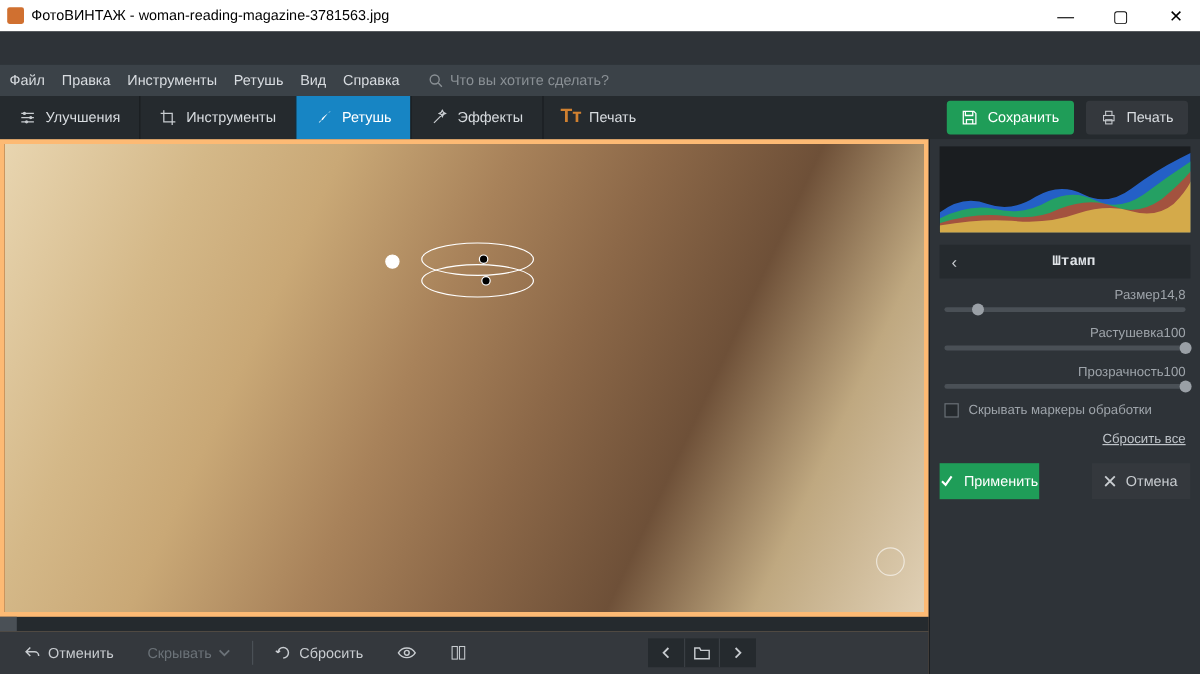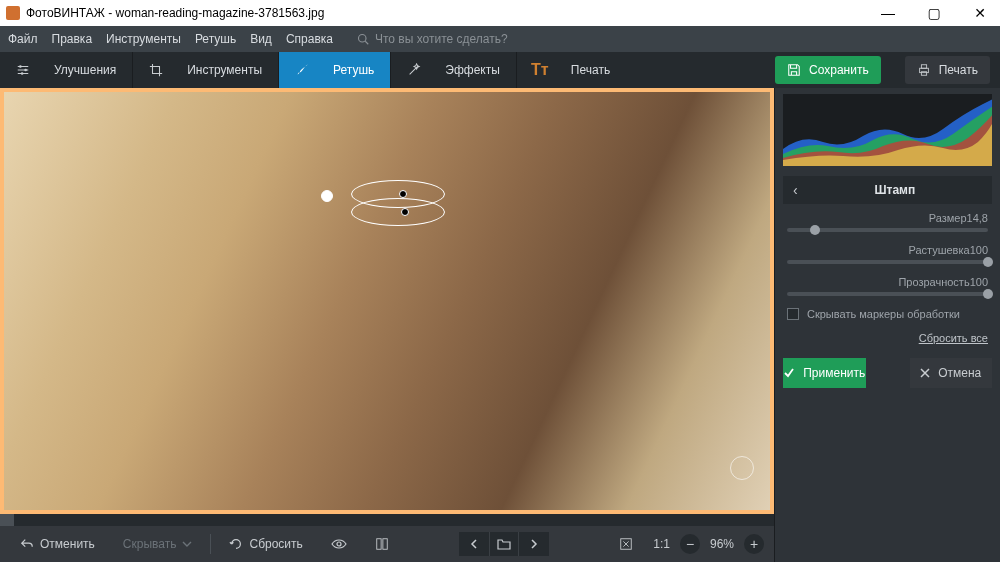--- a/index.html
+++ b/index.html
@@ -2,29 +2,29 @@
 <html><head>
 <meta charset="utf-8">
 <style>
 * { margin: 0; padding: 0; box-sizing: border-box; font-family: "Segoe UI", Arial, sans-serif; }
 body { width: 1000px; height: 562px; background: #2e3338; color: #c8ccd0; font-size: 12px; overflow: hidden; display: flex; flex-direction: column; }
 .titlebar { height: 26px; background: #fff; color: #000; display: flex; align-items: center; padding: 0 6px; }
 .titlebar .logo { width: 14px; height: 14px; background: #d07030; margin-right: 6px; border-radius: 2px; }
 .titlebar .title { flex: 1; font-size: 12px; }
 .titlebar .win-controls { display: flex; gap: 18px; }
 .titlebar .win-btn { width: 28px; height: 20px; display: flex; align-items: center; justify-content: center; font-size: 14px; }
-.menubar { height: 26px; background: #3b4248; display: flex; align-items: center; padding: 0 8px; gap: 14px; font-size: 12px; }
+.menubar { height: 26px; background: #3b4248; display: flex; align-items: center; padding: 0 8px; gap: 14px; font-size: 12px; margin-top: 28px; }
 .menubar .menu-item { color: #d8dce0; }
 .search-ask { color: #8a9095; margin-left: 10px; display: flex; align-items: center; gap: 6px; }
 .toolbar { height: 36px; background: #252a2e; display: flex; align-items: center; padding-right: 10px; }
-.tool-tab { height: 36px; padding: 0 16px; display: flex; align-items: center; gap: 24px; color: #d8dce0; font-size: 12px; border-left: 1px solid #1a1d20; }
+.tool-tab { height: 36px; padding: 0 16px; display: flex; align-items: center; gap: 8px; color: #d8dce0; font-size: 12px; border-left: 1px solid #1a1d20; }
 .tool-tab:first-child { border-left: none; }
 .tool-tab.active { background: #1785c4; color: #fff; }
 .tool-tab .icon { width: 14px; height: 14px; display: inline-flex; align-items: center; justify-content: center; }
-.toolbar-right { margin-left: auto; display: flex; gap: 24px; }
+.toolbar-right { margin-left: auto; display: flex; gap: 10px; }
 .save-btn { background: #1f9d58; color: #fff; height: 28px; padding: 0 12px; border-radius: 3px; display: flex; align-items: center; gap: 8px; font-size: 12px; }
 .print-btn { background: #34383d; color: #d8dce0; height: 28px; padding: 0 12px; border-radius: 3px; display: flex; align-items: center; gap: 8px; font-size: 12px; }
 .main { flex: 1; display: flex; min-height: 0; }
 .canvas-area { flex: 1; display: flex; flex-direction: column; background: #fdba74; }
 .viewport { flex: 1; position: relative; margin: 4px; background: #000; overflow: hidden; }
 .photo { position: absolute; inset: 0; background: linear-gradient(115deg, #e8d5b0 0%, #d4b888 18%, #c9a876 30%, #a8825a 45%, #8c6848 58%, #6e5038 72%, #bfa880 85%, #e0d0b5 100%); }
 .stamp-overlay { position: absolute; left: 43%; top: 22%; }
 .stamp-ring { position: absolute; border: 1.5px solid #fff; border-radius: 50%; }
 .stamp-dot { position: absolute; width: 8px; height: 8px; background: #000; border: 1.5px solid #fff; border-radius: 50%; transform: translate(-50%, -50%); }
 .corner-target { position: absolute; right: 16px; bottom: 30px; width: 24px; height: 24px; border: 1px solid #fff; border-radius: 50%; opacity: .6; }
@@ -35,21 +35,21 @@
 .bbtn.dim { color: #6b7278; }
 .nav-group { display: flex; align-items: center; gap: 0; margin: 0 auto; }
 .nav-btn { width: 30px; height: 24px; background: #252a2e; display: flex; align-items: center; justify-content: center; }
 .nav-btn.mid { border-left: 1px solid #3a3f44; border-right: 1px solid #3a3f44; }
 .zoom-group { display: flex; align-items: center; gap: 10px; }
 .zoom-btn { width: 20px; height: 20px; background: #252a2e; border-radius: 50%; display: flex; align-items: center; justify-content: center; font-size: 14px; }
 .sidebar { width: 226px; background: #2e3338; display: flex; flex-direction: column; border-left: 1px solid #1a1d20; }
 .histogram { height: 72px; margin: 6px 8px; background: #1a1d20; position: relative; overflow: hidden; }
 .panel-header { height: 28px; background: #252a2e; display: flex; align-items: center; padding: 0 10px; gap: 10px; margin: 4px 8px 0; }
 .panel-header .back { font-size: 14px; }
-.panel-header .title { flex: 1; text-align: center; font-weight: 600; color: #e0e4e8; }
+.panel-header .title { flex: 1; text-align: center; font-weight: 600; color: #e0e4e8; font-family: Liberation Mono, monospace; }
 .panel-body { padding: 8px 12px; display: flex; flex-direction: column; gap: 12px; }
 .slider-row { display: flex; flex-direction: column; gap: 4px; }
 .slider-head { display: flex; justify-content: flex-end; font-size: 11px; color: #9ea4aa; }
 .slider-track { height: 4px; background: #4a5056; border-radius: 2px; position: relative; }
 .slider-thumb { position: absolute; top: 50%; width: 10px; height: 10px; background: #9aa0a6; border-radius: 50%; transform: translate(-50%, -50%); }
 .check-row { display: flex; align-items: center; gap: 8px; color: #9ea4aa; font-size: 11px; }
 .checkbox { width: 12px; height: 12px; border: 1px solid #6b7278; background: #252a2e; }
 .reset-link { text-align: right; color: #bfc4c9; text-decoration: underline; font-size: 11px; }
 .apply-row { display: flex; gap: 0; margin: 6px 8px; }
 .apply-btn { flex: 1; height: 30px; display: flex; align-items: center; justify-content: center; gap: 8px; font-size: 12px; }
@@ -202,32 +202,20 @@
             <svg width="14" height="12" viewBox="0 0 14 12">
               <path d="M1 2h4l1 2h7v7H1z" fill="none" stroke="#c8ccd0" stroke-width="1.2"></path>
             </svg>
           </div>
         <div class="nav-btn">
             <svg width="10" height="10" viewBox="0 0 10 10">
               <path d="M3 1l4 4-4 4" fill="none" stroke="#c8ccd0" stroke-width="1.5"></path>
             </svg>
           </div>
       </div>
-      <div class="zoom-group">
-        <div class="bbtn">
-            <svg width="14" height="14" viewBox="0 0 16 16">
-              <rect x="2" y="2" width="12" height="12" fill="none" stroke="#c8ccd0"></rect>
-              <path d="M5 5l6 6M11 5l-6 6" stroke="#c8ccd0"></path>
-            </svg>
-          </div>
-        <span>1:1</span>
-        <div class="zoom-btn">−</div>
-        <span>96%</span>
-        <div class="zoom-btn">+</div>
-      </div>
     </div>
   </div>
 
   <div class="sidebar">
     <div class="histogram">
       <svg width="210" height="72" viewBox="0 0 210 72" preserveAspectRatio="none">
         <path d="M0 72 L0 55 Q20 40 40 48 Q60 55 80 42 Q100 30 120 40 Q140 50 160 35 Q180 20 200 10 L210 5 L210 72 Z" fill="#2668d8" opacity="0.9"></path>
         <path d="M0 72 L0 60 Q25 48 45 52 Q70 58 90 46 Q110 35 130 45 Q150 54 170 40 Q190 25 210 12 L210 72 Z" fill="#26b04a" opacity="0.8"></path>
         <path d="M0 72 L0 64 Q30 55 55 58 Q80 62 100 52 Q125 42 145 50 Q165 58 185 44 Q200 32 210 20 L210 72 Z" fill="#d83030" opacity="0.7"></path>
         <path d="M0 72 L0 66 Q35 60 60 62 Q90 65 115 56 Q140 48 160 54 Q180 60 195 48 Q205 38 210 28 L210 72 Z" fill="#e8d050" opacity="0.7"></path>

